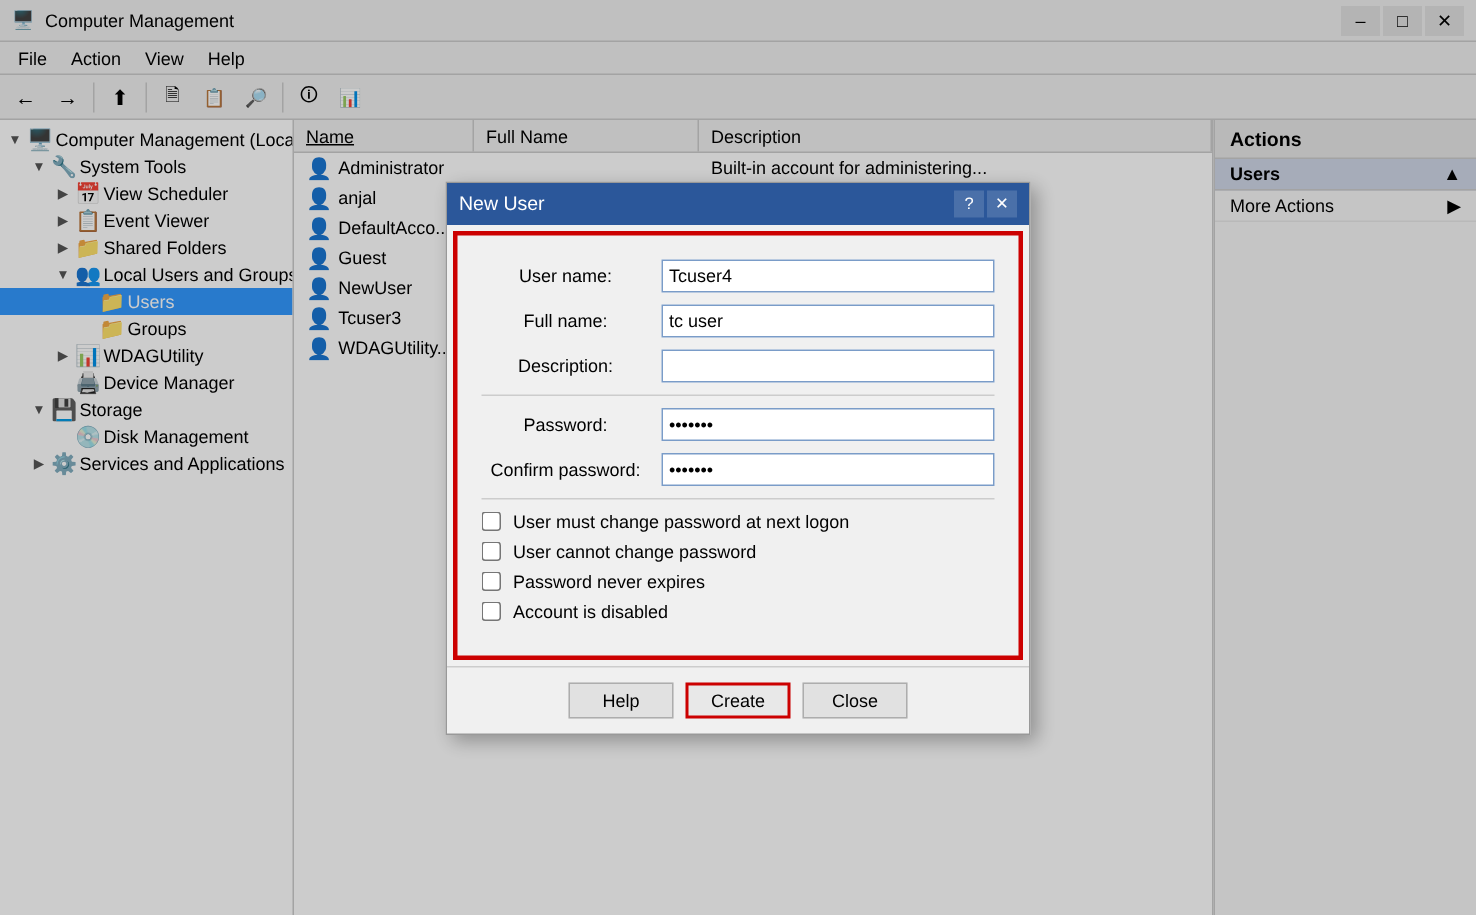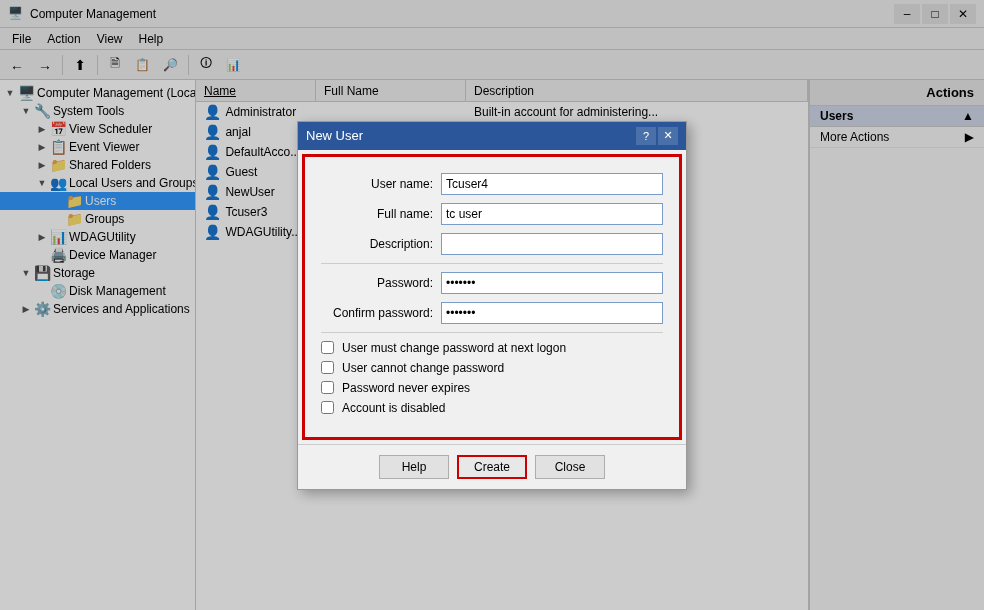--- a/index.html
+++ b/index.html
@@ -142,21 +142,20 @@
       background: #f7f7f7;
       border-left: 1px solid #ccc;
       padding: 0;
     }
     .actions-title {
       background: #e8e8e8;
       padding: 5px 10px;
       font-size: 13px;
       font-weight: bold;
       border-bottom: 1px solid #ccc;
-      text-align: right;
     }
     .actions-section-title {
       background: #d0d8e8;
       padding: 3px 10px;
       font-size: 12px;
       font-weight: bold;
       border-bottom: 1px solid #ccc;
       display: flex; align-items: center; justify-content: space-between;
     }
     .actions-item {
@@ -214,21 +213,21 @@
     }
 
     .form-row {
       display: flex;
       align-items: center;
       margin-bottom: 8px;
     }
     .form-label {
       width: 120px;
       font-size: 12px;
-      text-align: right;
+      text-align: center;
       padding-right: 8px;
       flex-shrink: 0;
     }
     .form-input {
       flex: 1;
       height: 22px;
       border: 1px solid #7a9cc8;
       padding: 2px 4px;
       font-size: 12px;
       background: white;

